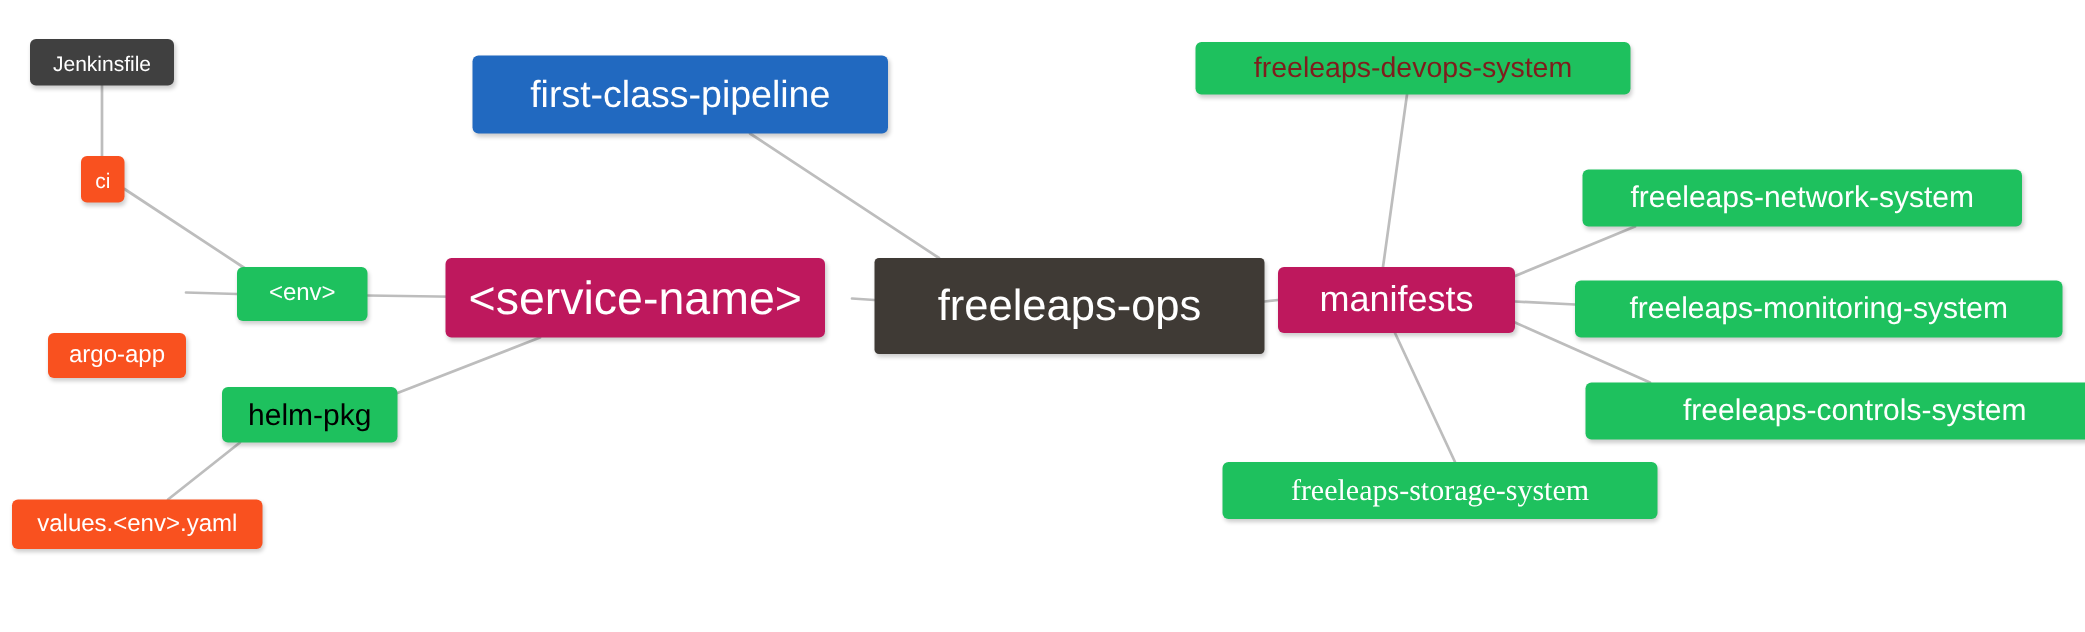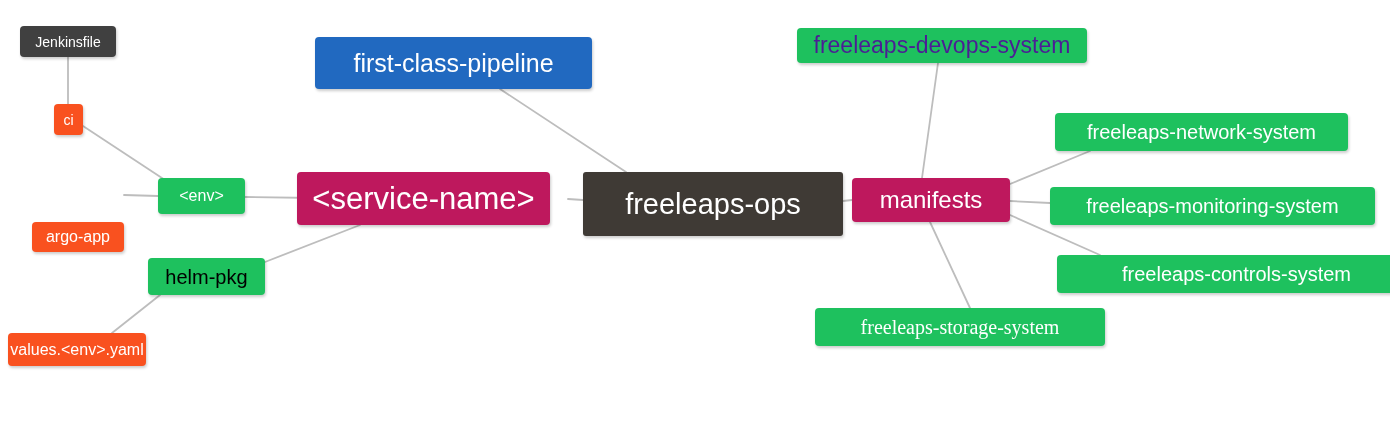--- a/index.html
+++ b/index.html
@@ -68,19 +68,19 @@
     </svg>
 <div class="node node-root" style="left: 583px; top: 172px; width: 260px; height: 64px; background: rgb(63, 58, 53); color: rgb(255, 255, 255); font-size: 29px;">freeleaps-ops</div>
     <div class="node" style="left: 297px; top: 172px; width: 253px; height: 53px; background: #be185d; color: rgb(255, 255, 255); font-size: 31px;">&lt;service-name&gt;</div>
     <div class="node" style="left: 315px; top: 37px; width: 277px; height: 52px; background: rgb(33, 105, 192); color: rgb(255, 255, 255); font-size: 25px;">first-class-pipeline</div>
     <div class="node" style="left: 852px; top: 178px; width: 158px; height: 44px; background: #be185d; color: rgb(255, 255, 255); font-size: 24px;">manifests</div>
     <div class="node" style="left: 158px; top: 178px; width: 87px; height: 36px; background: rgb(30, 193, 94); color: rgb(255, 255, 255); font-size: 16px;">&lt;env&gt;</div>
     <div class="node" style="left: 148px; top: 258px; width: 117px; height: 37px; background: rgb(30, 193, 94); color: #000000; font-size: 20px;">helm-pkg</div>
     <div class="node" style="left: 54px; top: 104px; width: 29px; height: 31px; background: rgb(249, 81, 31); color: rgb(255, 255, 255); font-size: 14px;">ci</div>
     <div class="node" style="left: 20px; top: 26px; width: 96px; height: 31px; background: #404040; color: rgb(255, 255, 255); font-size: 14px;">Jenkinsfile</div>
     <div class="node" style="left: 32px; top: 178px; width: 92px; height: 30px; background: rgb(249, 81, 31); color: rgb(255, 255, 255); font-size: 16px; margin-top: 44px;">argo-app</div>
-    <div class="node" style="left: 8px; top: 333px; width: 138px; height: 33px; background: rgb(249, 81, 31); color: rgb(255, 255, 255); font-size: 16px;">values.&lt;env&gt;.yaml</div>
-    <div class="node" style="left: 797px; top: 28px; width: 290px; height: 35px; background: rgb(30, 193, 94); color: #4c1d95; font-size: 23px;">freeleaps-devops-system</div>
+    <div class="node" style="left: 8px; top: 333px; width: 167px; height: 33px; background: rgb(249, 81, 31); color: rgb(255, 255, 255); font-size: 16px;">values.&lt;env&gt;.yaml</div>
+    <div class="node" style="left: 797px; top: 28px; width: 290px; height: 35px; background: rgb(30, 193, 94); color: #7f1d1d; font-size: 19px;">freeleaps-devops-system</div>
     <div class="node" style="left: 1055px; top: 113px; width: 293px; height: 38px; background: rgb(30, 193, 94); color: rgb(255, 255, 255); font-size: 20px;">freeleaps-network-system</div>
     <div class="node" style="left: 1050px; top: 187px; width: 325px; height: 38px; background: rgb(30, 193, 94); color: rgb(255, 255, 255); font-size: 20px;">freeleaps-monitoring-system</div>
     <div class="node" style="left: 1057px; top: 255px; width: 359px; height: 38px; background: rgb(30, 193, 94); color: rgb(255, 255, 255); font-size: 20px;">freeleaps-controls-system</div>
     <div class="node" style="left: 815px; top: 308px; width: 290px; height: 38px; background: rgb(30, 193, 94); color: rgb(255, 255, 255); font-size: 20px; font-family: Liberation Serif, serif;">freeleaps-storage-system</div>
   </div>
 
 </body></html>

